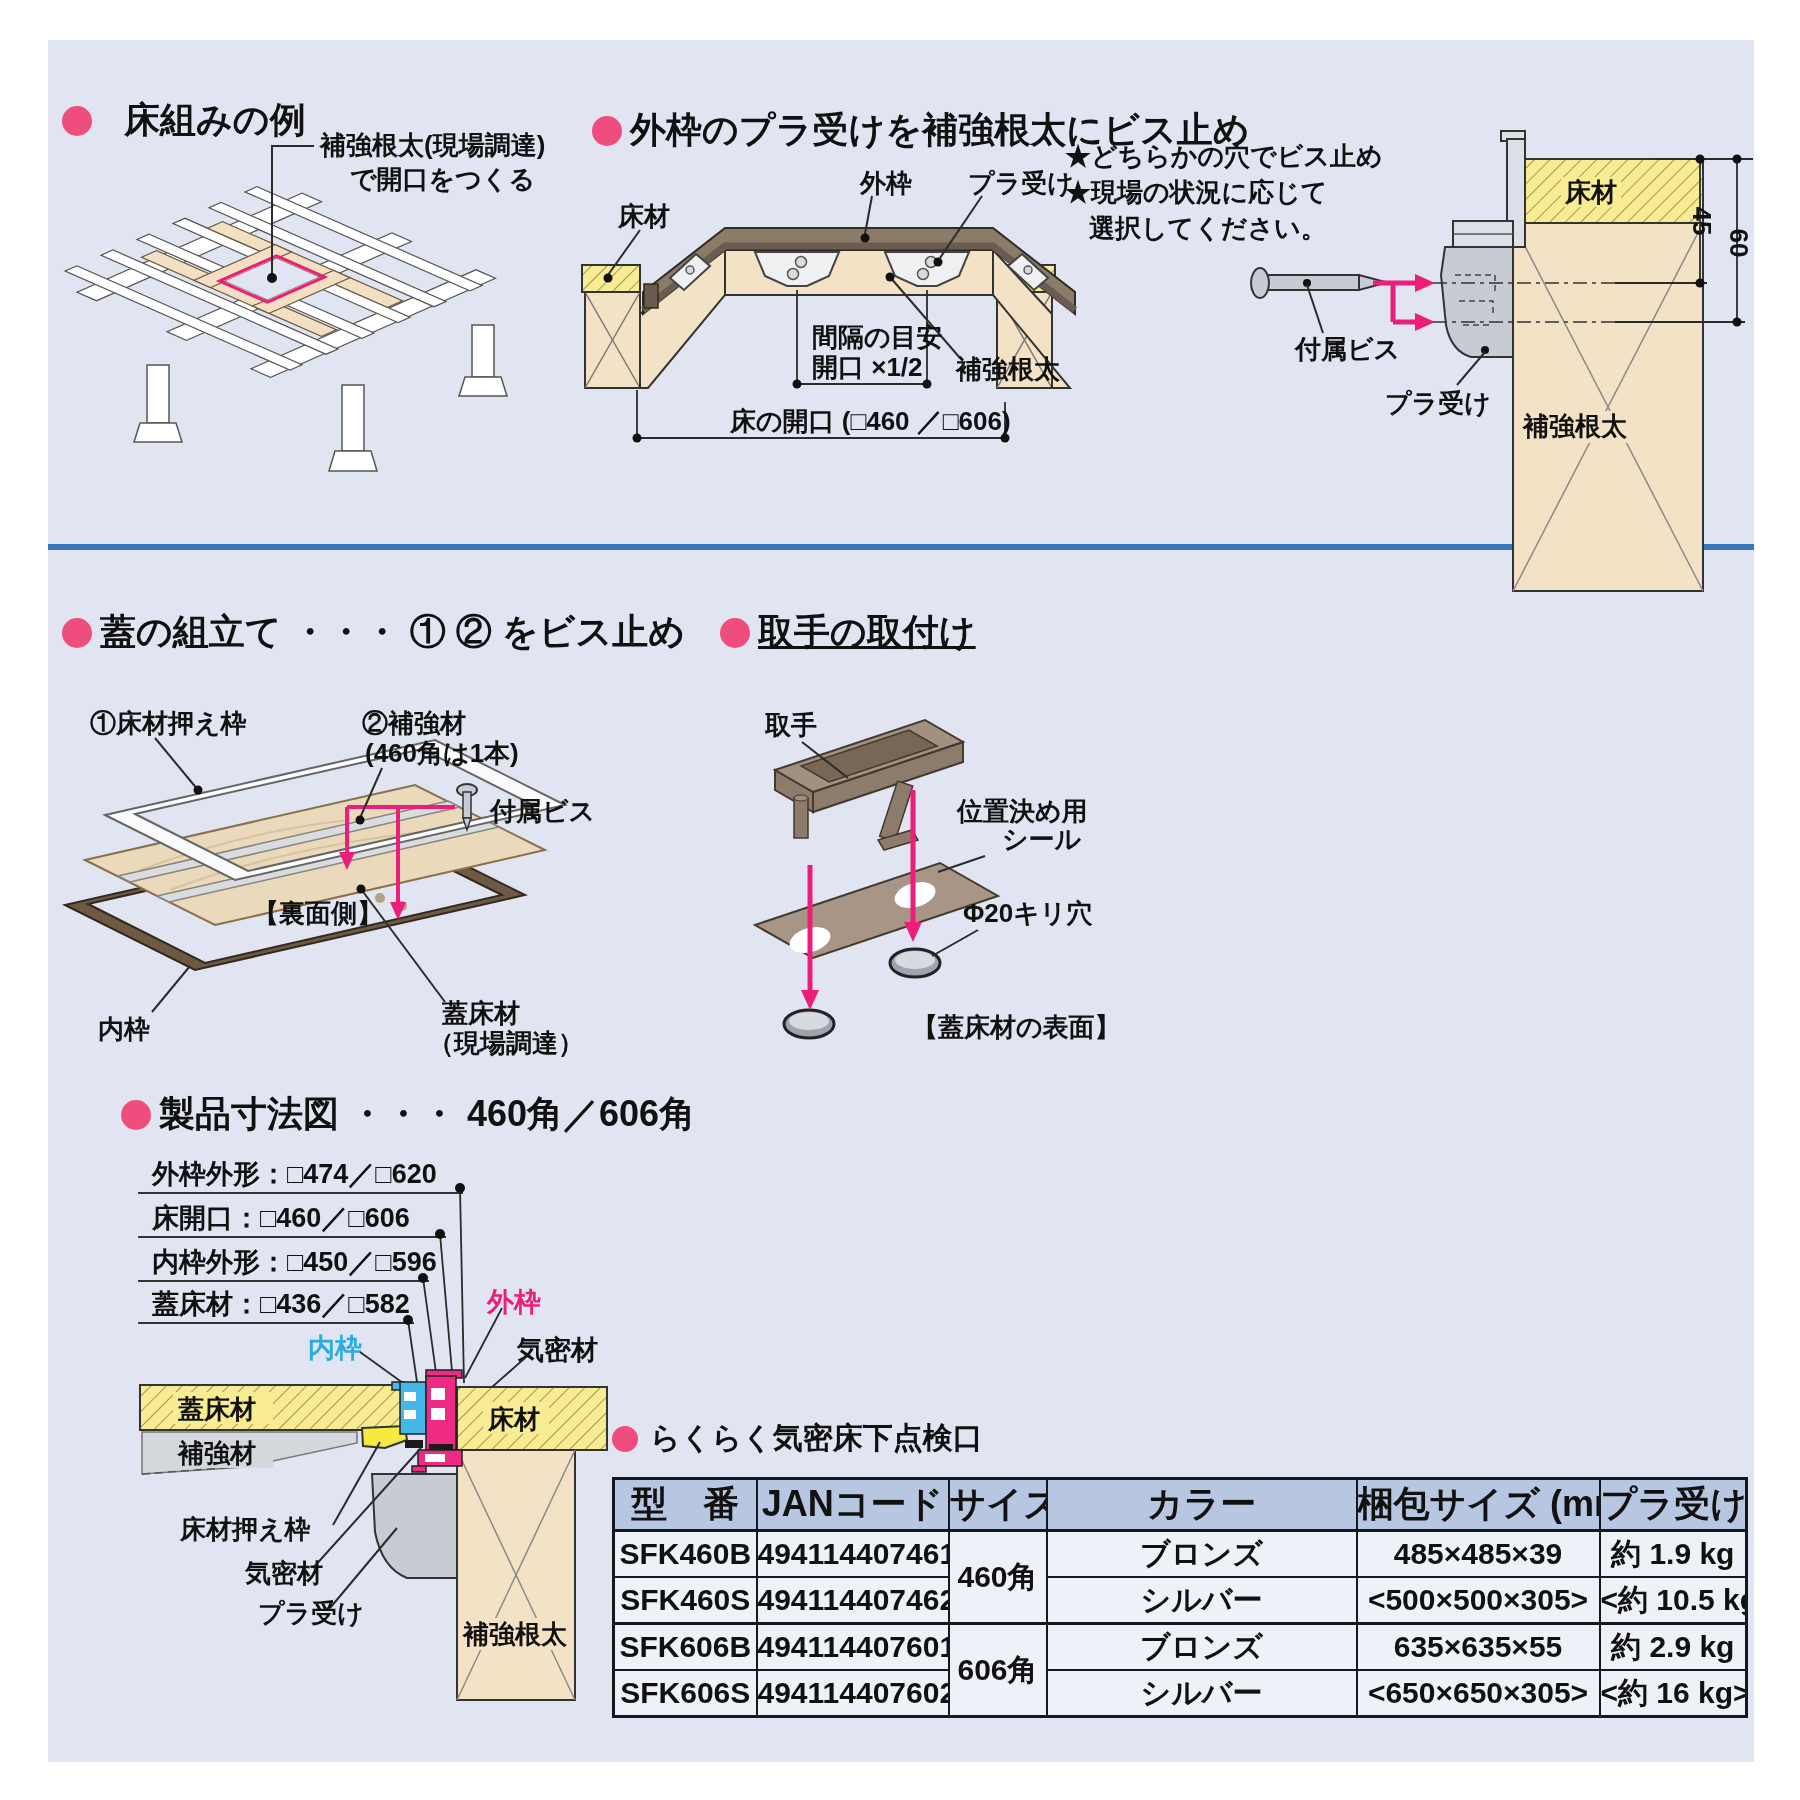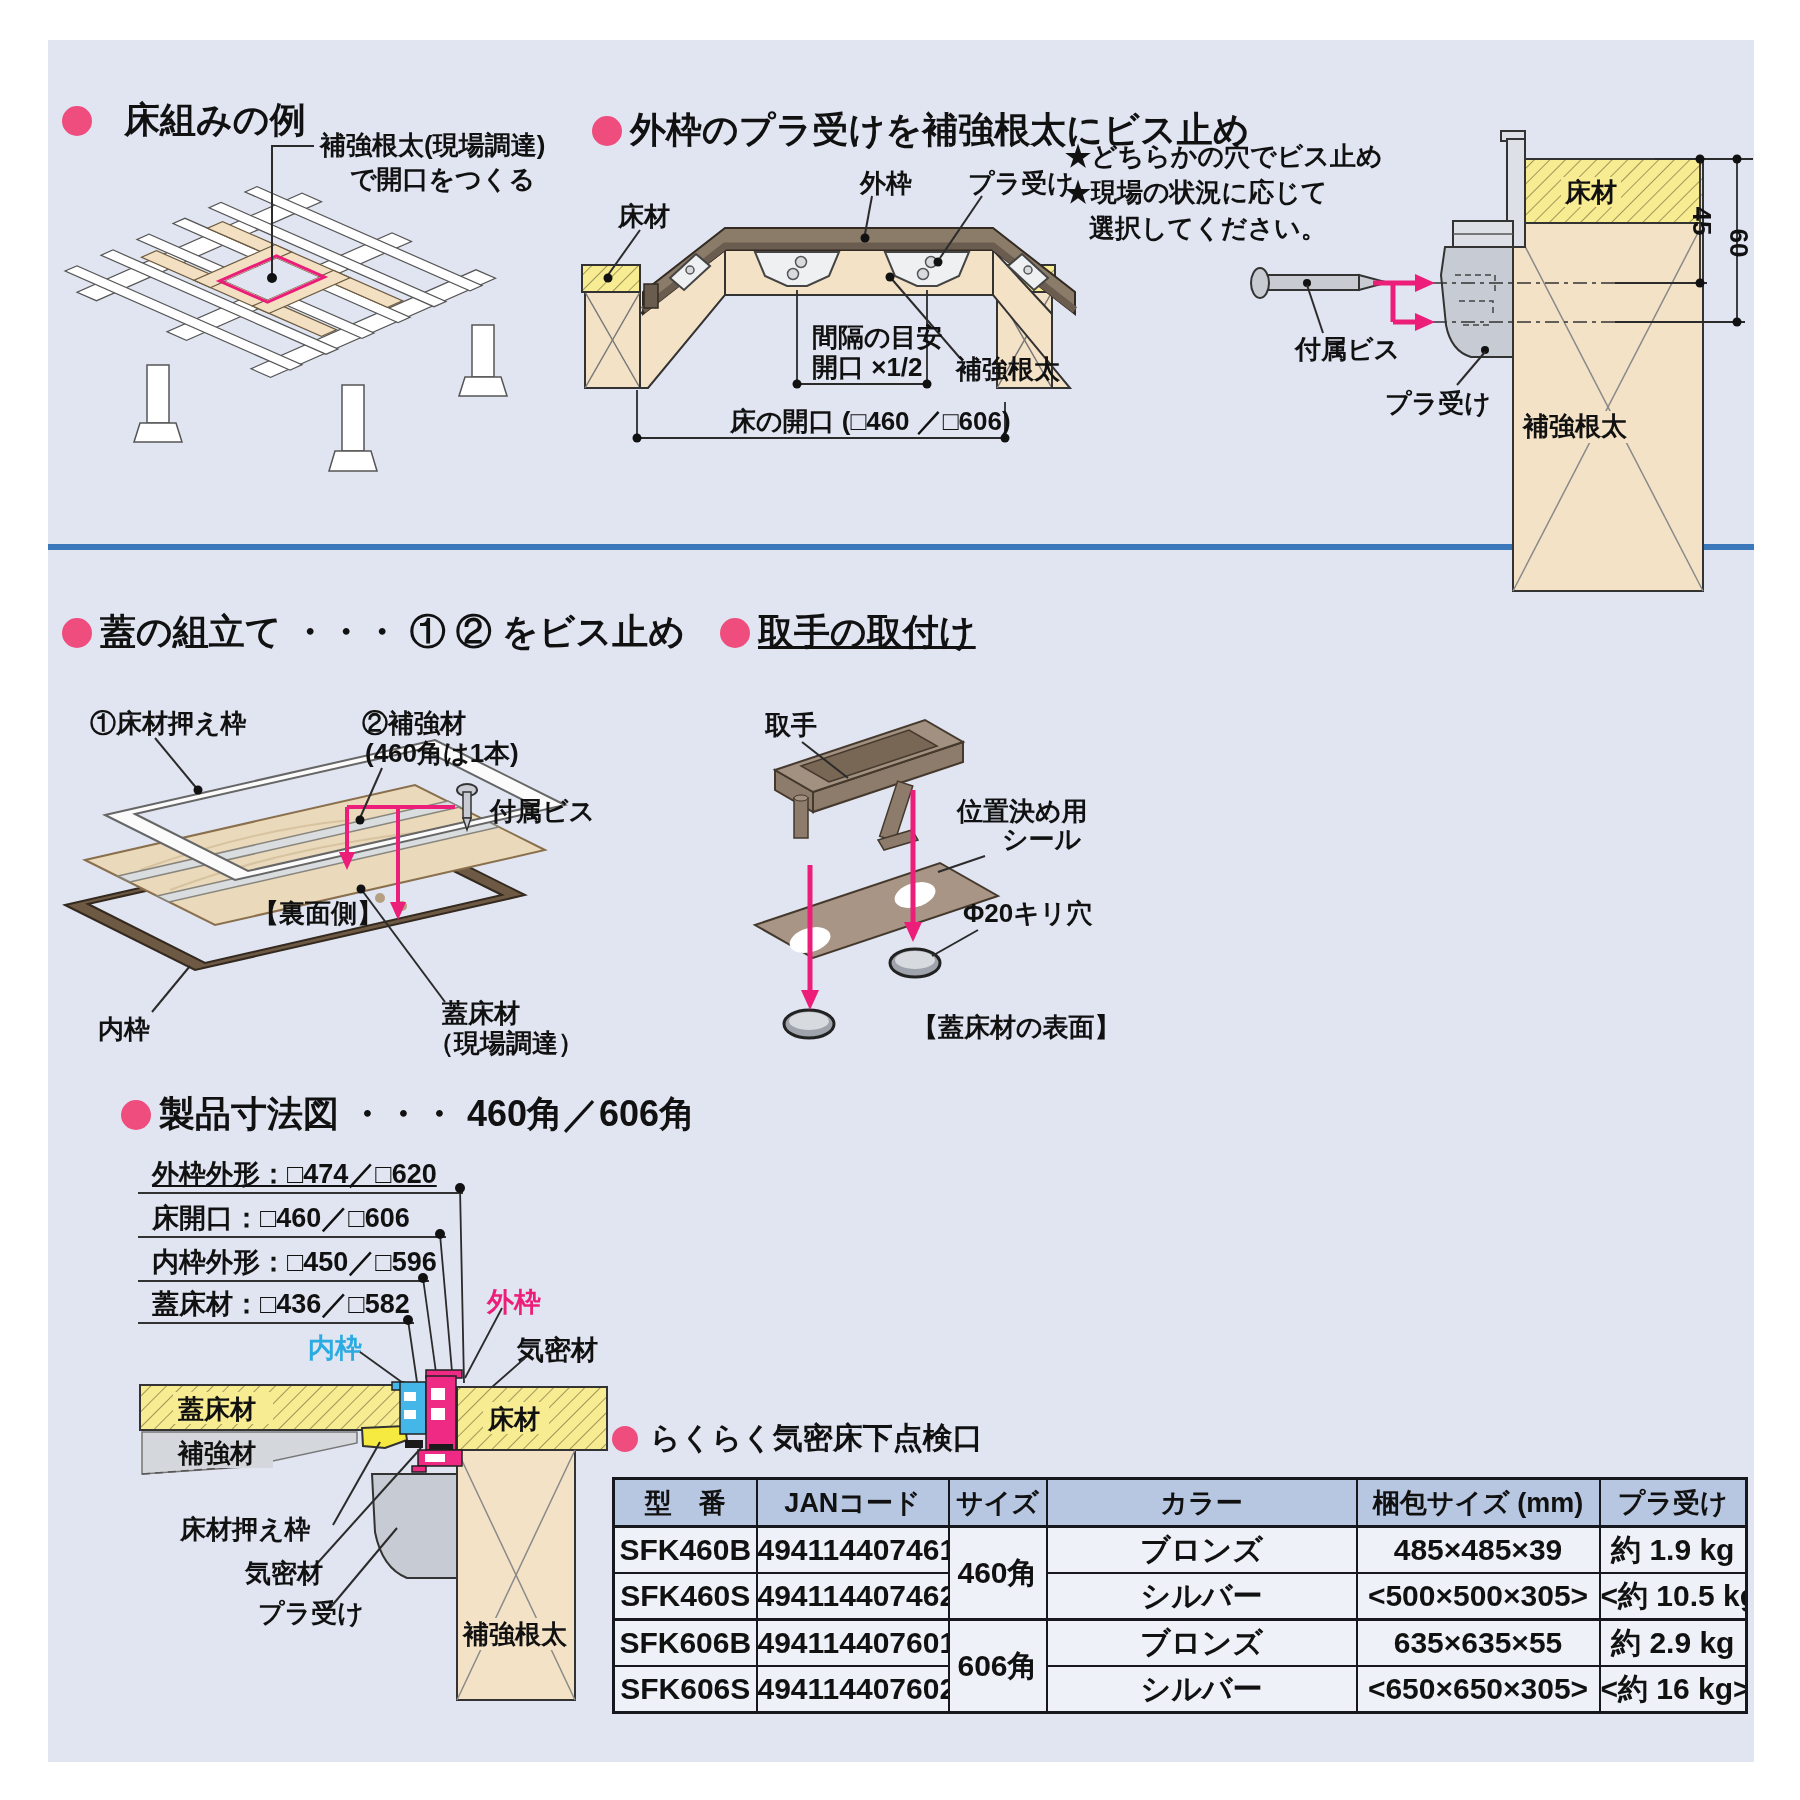--- a/index.html
+++ b/index.html
@@ -17,21 +17,21 @@
   .dimrow{position:absolute;border-bottom:2px solid #333;font-weight:bold;font-size:27px;
           color:#111;padding:0 6px 3px 14px;white-space:nowrap;height:33px;box-sizing:content-box;}
   .lbl{position:absolute;font-weight:bold;font-size:27px;color:#111;white-space:nowrap;}
   .lbl.cyan{color:#2aabe2;}
   .lbl.magenta{color:#ec1e79;}
   .tablewrap{position:absolute;left:612px;top:1477px;}
   table.spec{border-collapse:collapse;table-layout:fixed;width:1133px;background:#eef1f8;
              border:3px solid #16181d;}
   table.spec th,table.spec td{border:2px solid #16181d;font-weight:bold;text-align:center;
              padding:0;overflow:hidden;white-space:nowrap;}
-  table.spec th{background:#b7c7e1;font-size:27px;height:45px;border-bottom:3px solid #16181d;color:#111;}
+  table.spec th{background:#b7c7e1;font-size:36px;height:45px;border-bottom:3px solid #16181d;color:#111;}
   table.spec td{font-size:30px;height:44px;color:#111;}
   table.spec tr.group td{border-top:3px solid #16181d;}
 </style>
 </head>
 <body>
 
 <div class="panel"></div>
 <div class="divider"></div>
 
 <div class="heading" style="left:62px;top:96px;gap:24px;">
@@ -342,21 +342,21 @@
     <line x1="338" y1="240" x2="292" y2="266"></line>
   </g>
 
   <text x="125" y="44">取手</text>
   <text x="317" y="130">位置決め用</text>
   <text x="362" y="158">シール</text>
   <text x="323" y="232">Φ20キリ穴</text>
   <text x="272" y="346">【蓋床材の表面】</text>
 </svg>
 
-<div class="dimrow" style="left:138px;top:1156px;width:305px;text-decoration:underline;">外枠外形：□474／□620</div>
+<div class="dimrow" style="left:138px;top:1156px;width:305px;">外枠外形：□474／□620</div>
 <div class="dimrow" style="left:138px;top:1200px;width:288px;">床開口：□460／□606</div>
 <div class="dimrow" style="left:138px;top:1244px;width:271px;">内枠外形：□450／□596</div>
 <div class="dimrow" style="left:138px;top:1286px;width:256px;">蓋床材：□436／□582</div>
 <div class="lbl cyan" style="left:308px;top:1330px;">内枠</div>
 <div class="lbl magenta" style="left:487px;top:1284px;">外枠</div>
 <div class="lbl" style="left:517px;top:1332px;">気密材</div>
 
 <svg class="diagram" style="left:85px;top:1140px;" width="560" height="630" viewBox="0 0 560 630">
 
   <g stroke="#2b2b2b" stroke-width="1.8" fill="none">

